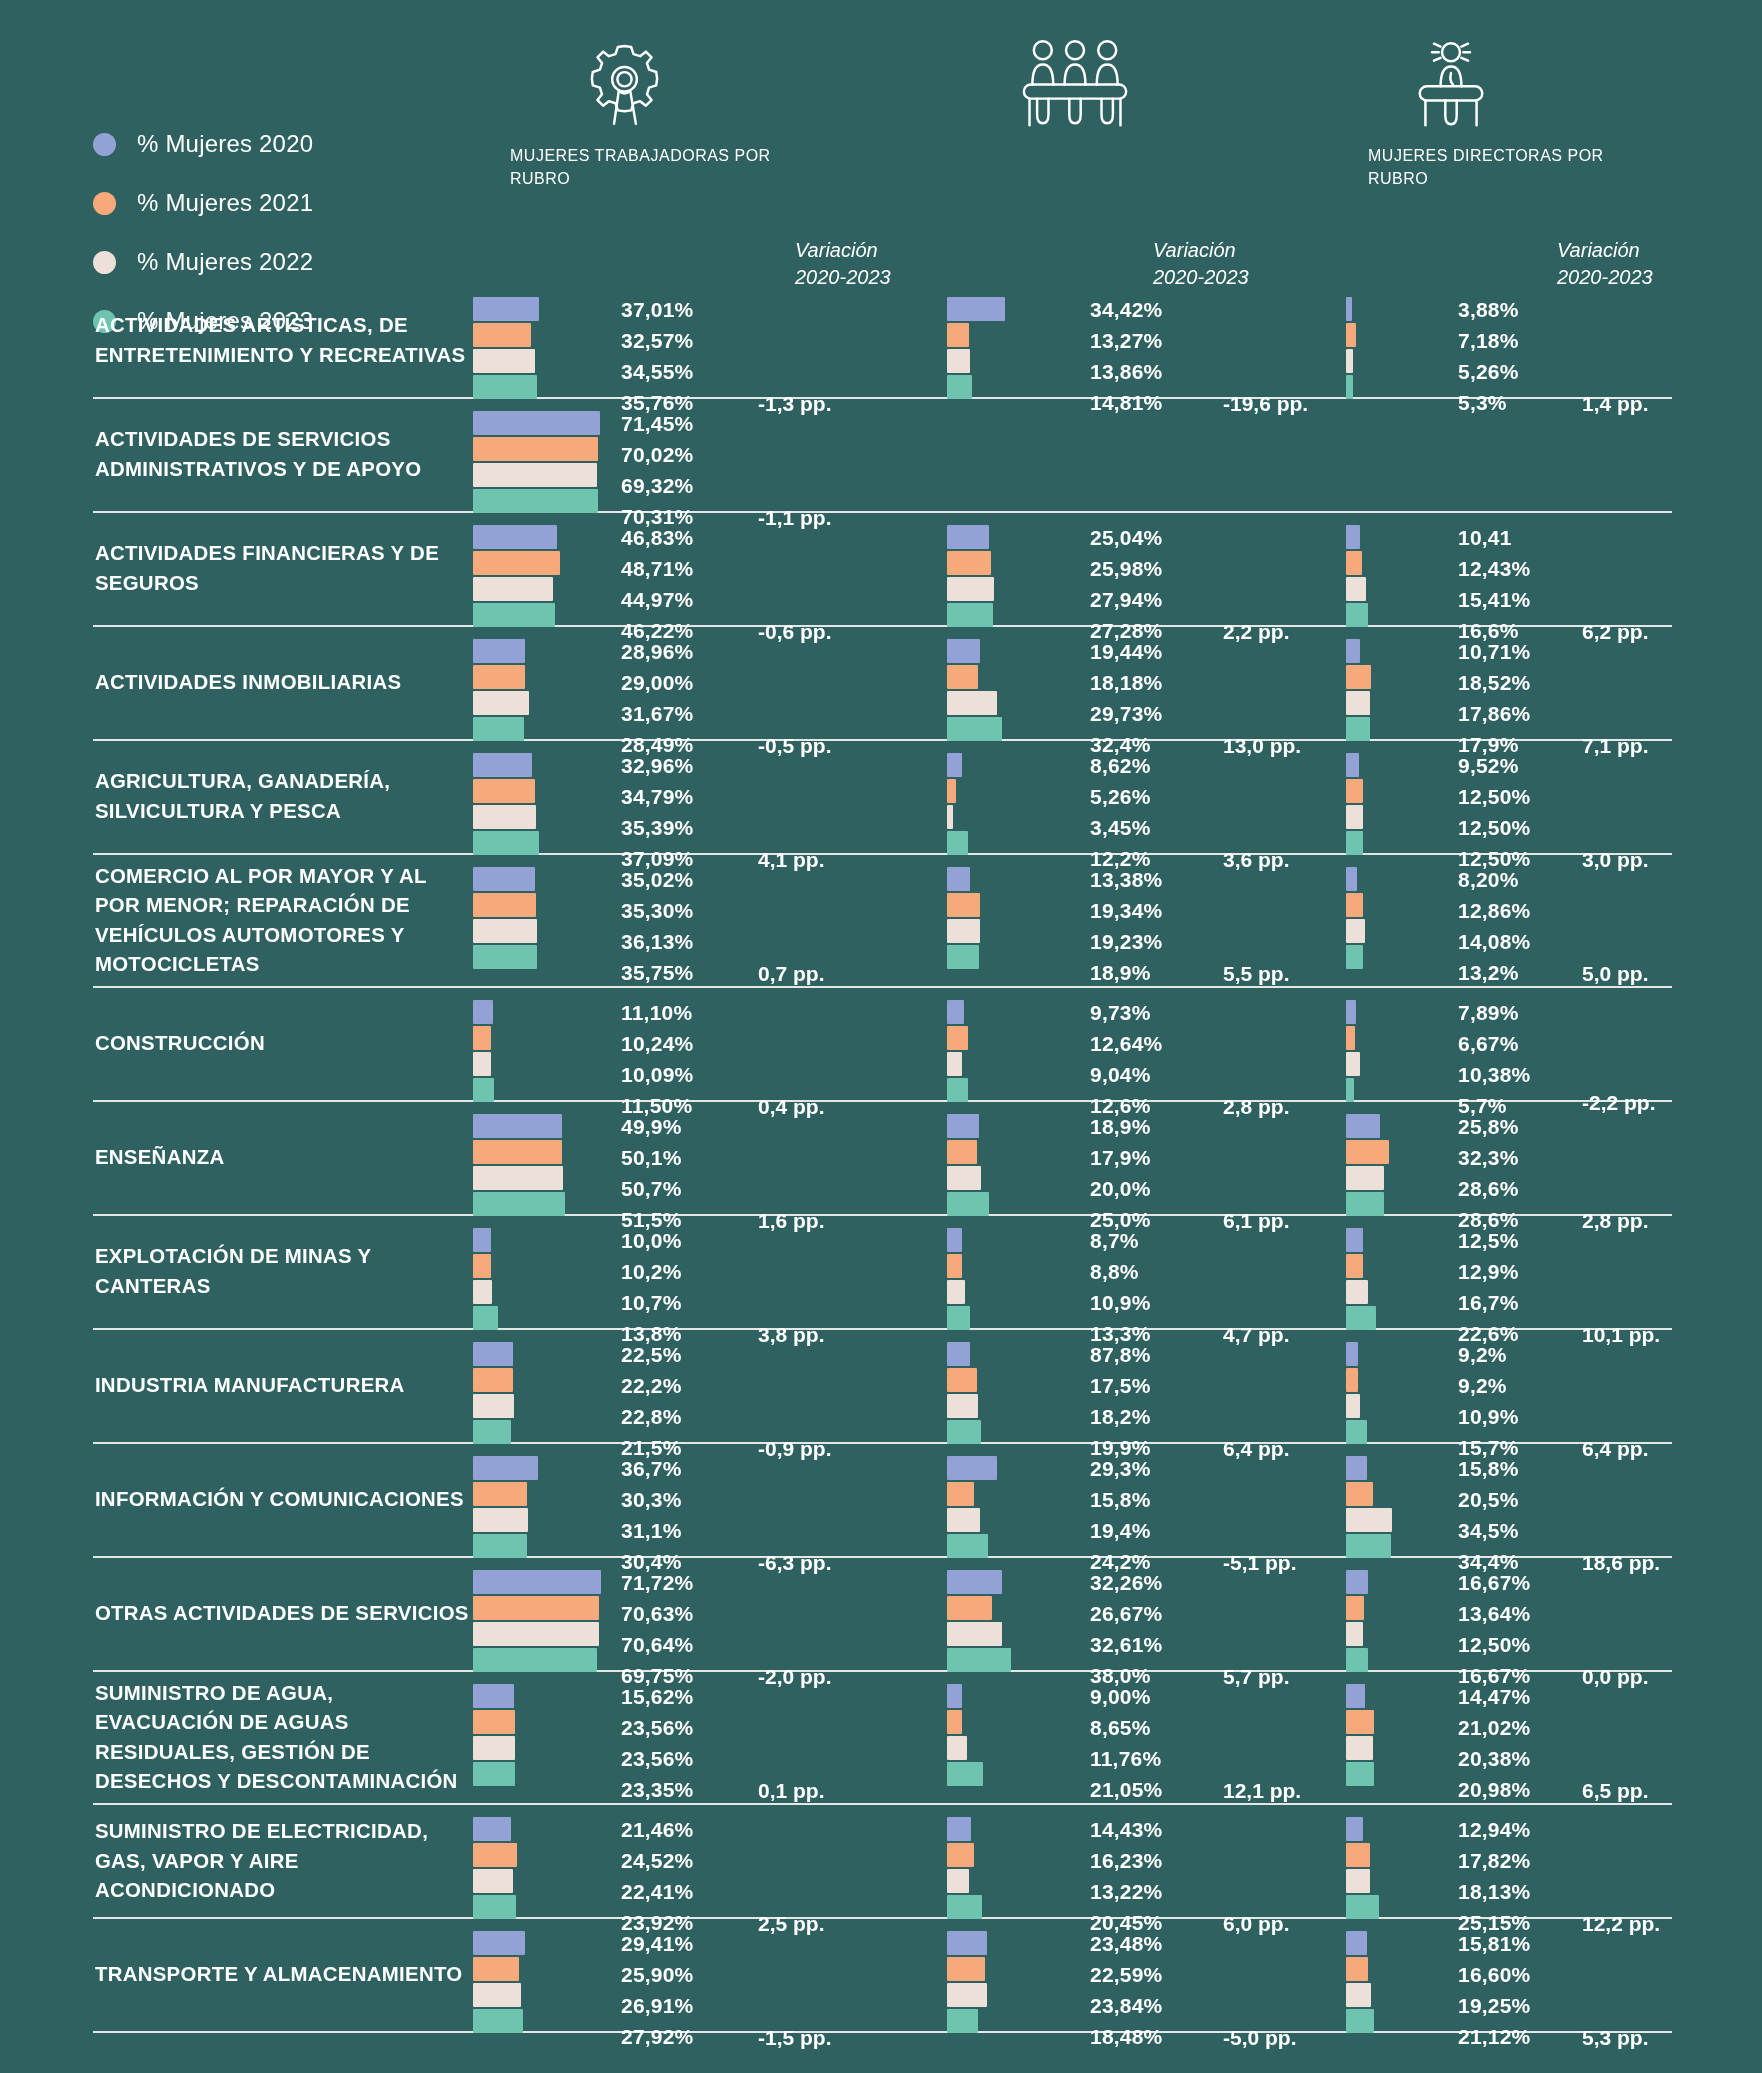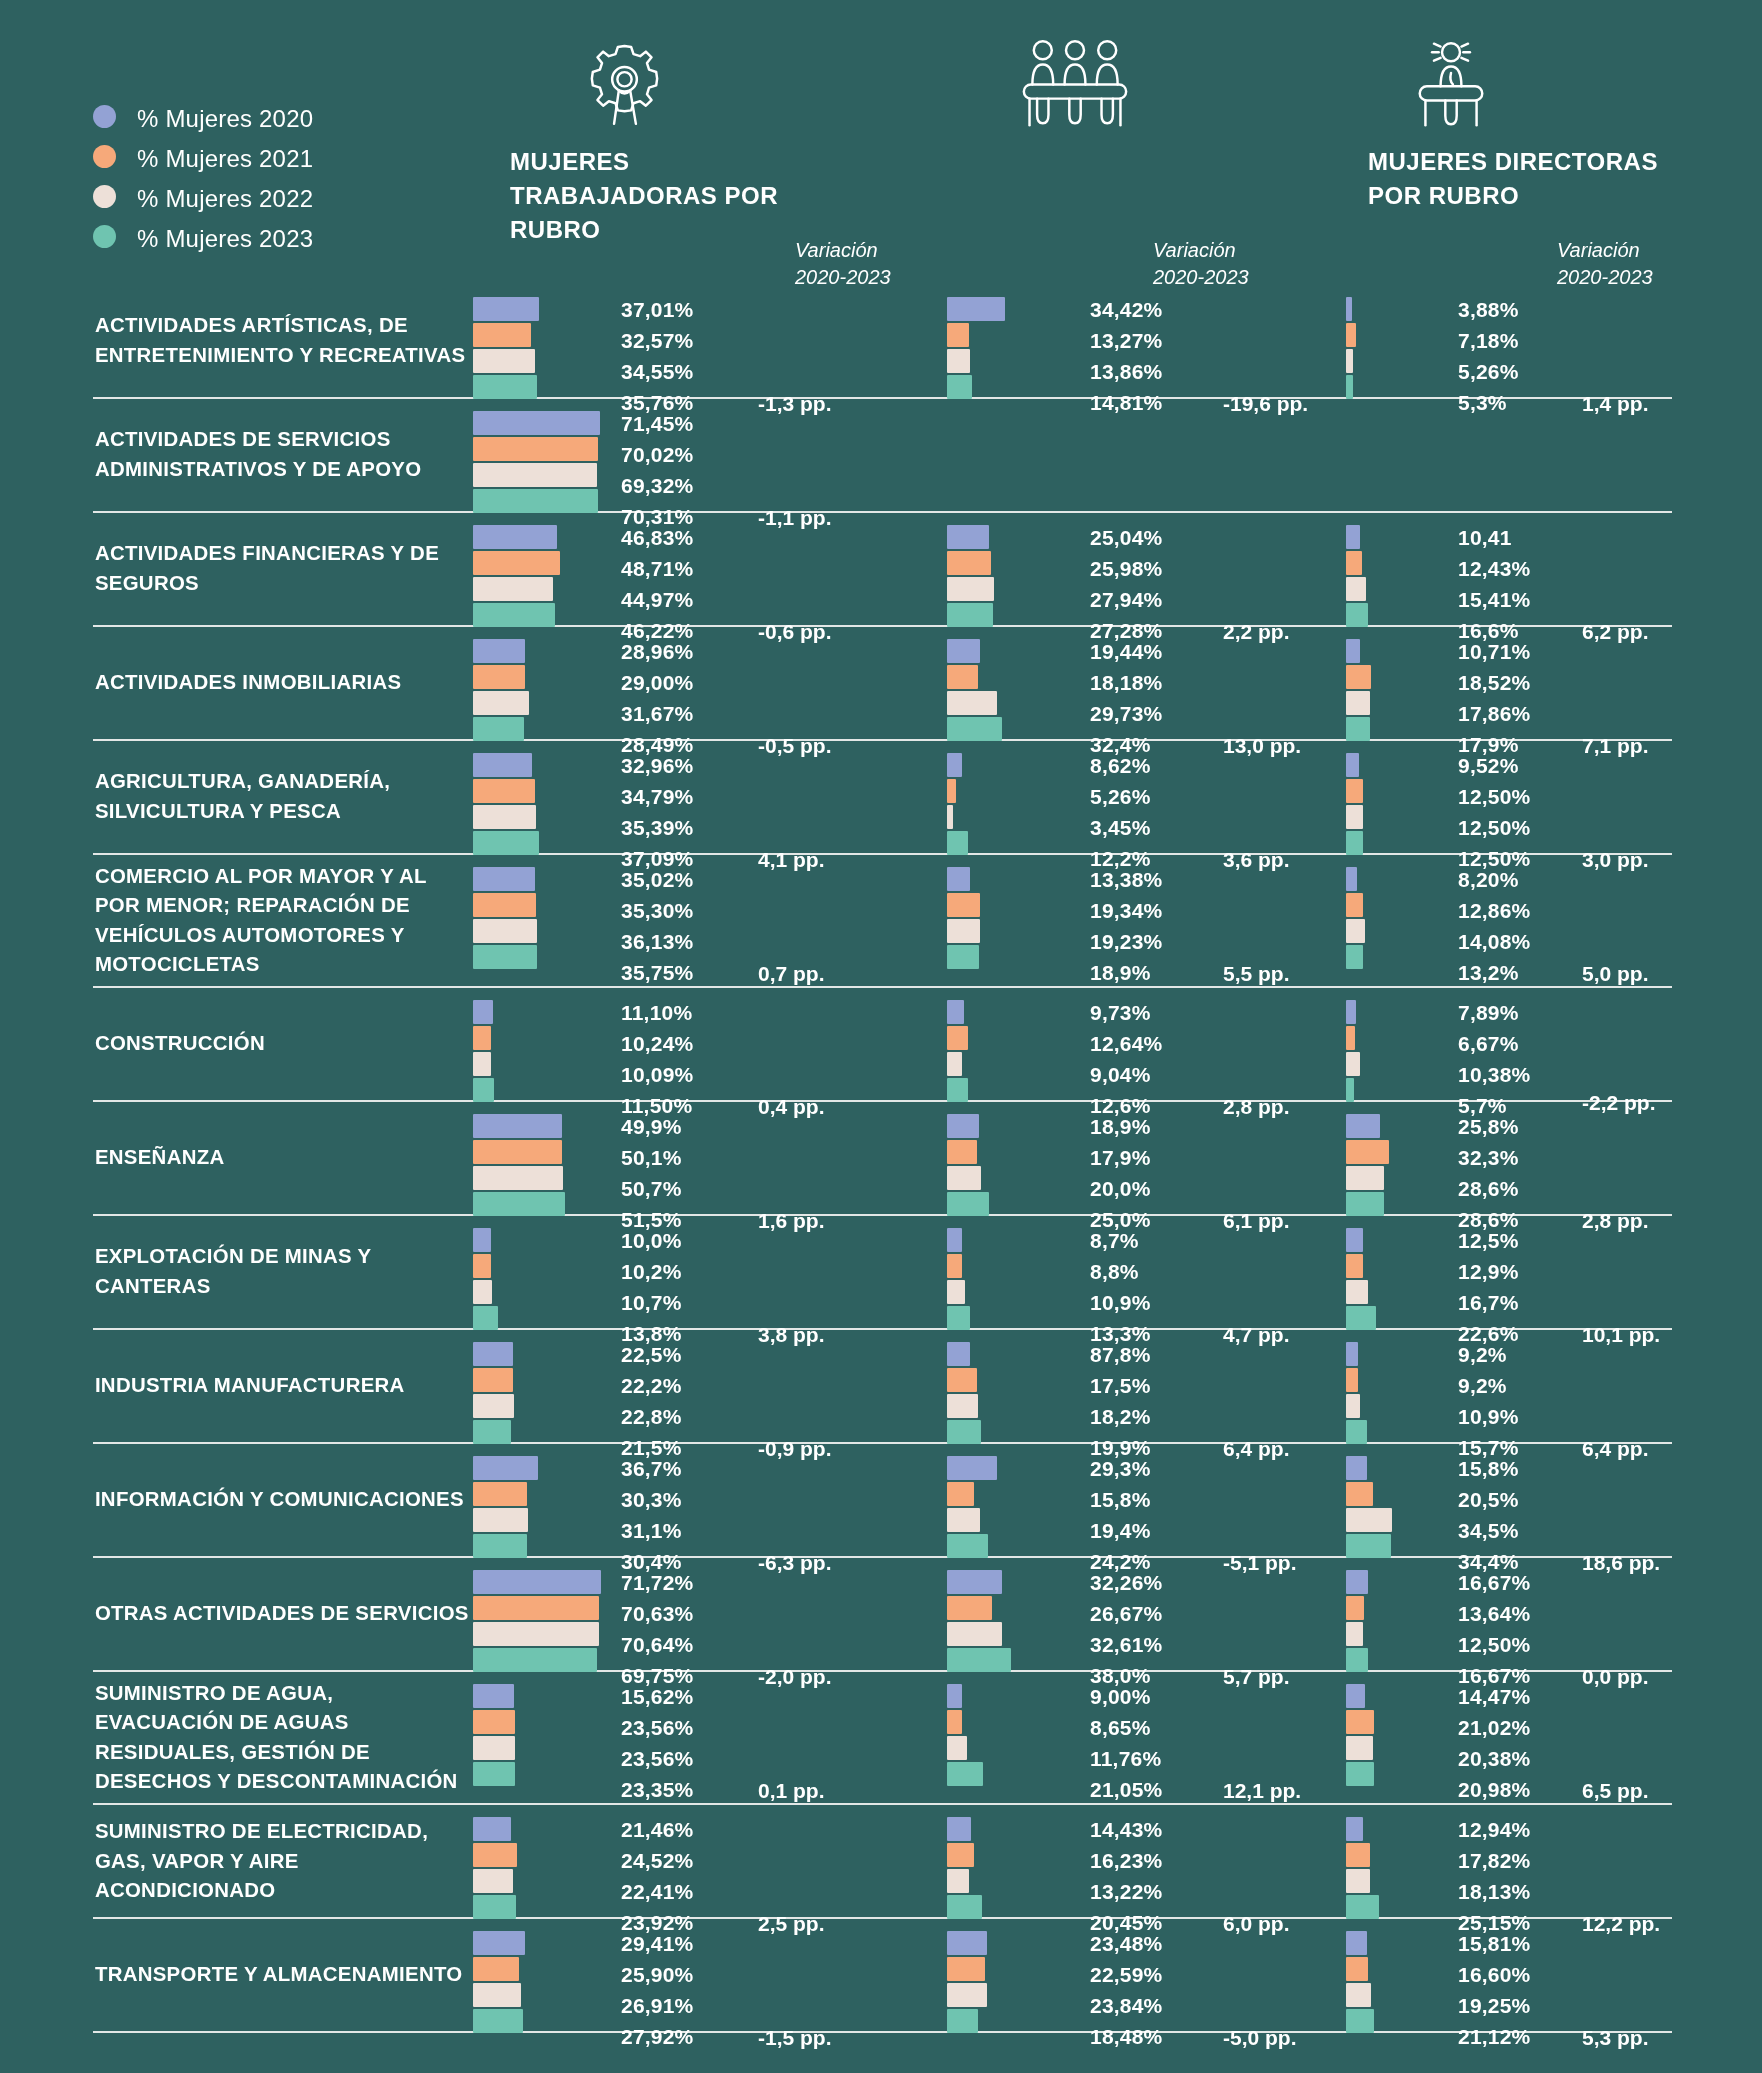--- a/index.html
+++ b/index.html
@@ -8,30 +8,30 @@
     background:#2E6160;
     font-family:"Liberation Sans", sans-serif;
     color:#ffffff;
     overflow:hidden;
     position:relative;
   }
   .page{position:relative;width:1762px;height:2073px;}
 
   
   .legend{position:absolute;left:93px;top:105px;}
-  .legend-row{display:flex;height:40px;}
+  .legend-row{display:flex;align-items:center;height:40px;margin-top:19px;}
   .legend-dot{width:23px;height:23px;border-radius:50%;margin-right:21px;flex:0 0 auto;}
   .legend-label{font-size:24px;font-weight:400;letter-spacing:0.2px;white-space:nowrap;}
 
   
   .col-head{position:absolute;top:38px;}
   .col-head .icon{height:90px;display:flex;align-items:flex-end;justify-content:flex-start;}
   .col-head .icon svg{display:block;}
   .col-head .title{
-    margin-top:17px;font-size:24px;font-weight:700;letter-spacing:0.5px;
+    margin-top:17px;font-size:16px;font-weight:400;letter-spacing:0.5px;
     line-height:1.42;text-transform:uppercase;
   }
   #col-head-1{left:510px;width:314px;}
   #col-head-1 .icon{justify-content:center;width:228px;}
   #col-head-2{left:963px;width:285px;}
   #col-head-2 .icon{justify-content:center;width:224px;}
   #col-head-3{left:1368px;width:295px;}
   #col-head-3 .icon{justify-content:center;width:166px;}
 
   .variacion{position:absolute;top:237px;font-style:italic;font-size:20px;line-height:1.33;}

